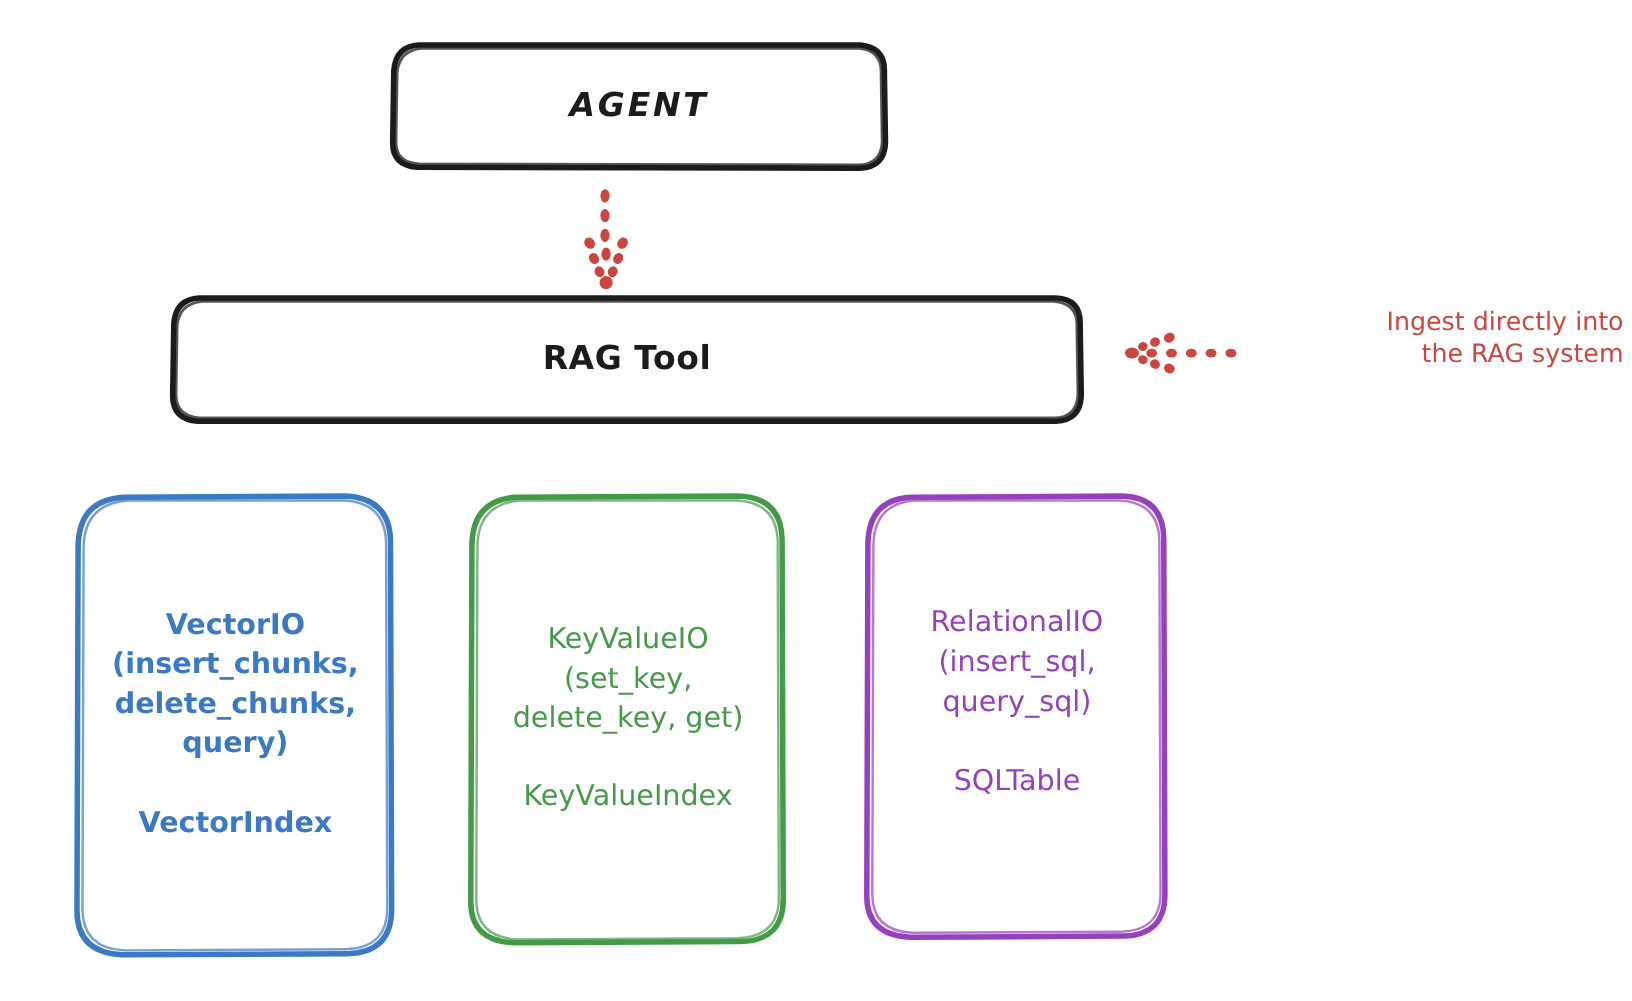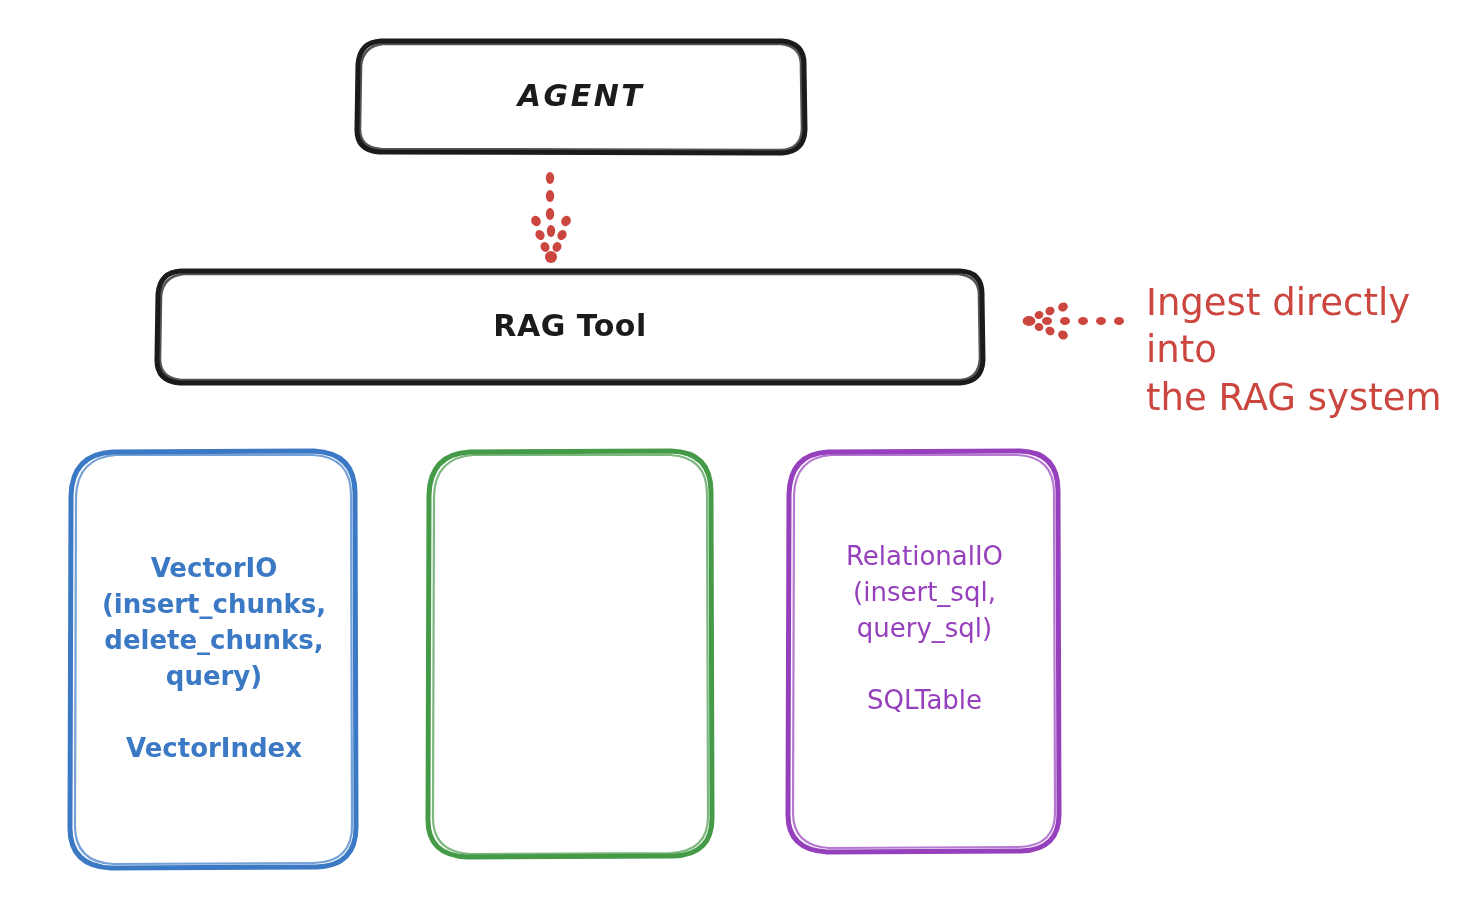--- a/index.html
+++ b/index.html
@@ -83,21 +83,21 @@
     height: 418px;
   }
   #node-keyvalueio {
     left: 428px;
     top: 450px;
     width: 286px;
     height: 407px;
   }
   #node-relationalio {
     left: 788px;
-    top: 428px;
+    top: 438px;
     width: 273px;
     height: 402px;
   }
   .service .node-label {
     font-family: "DejaVu Sans", sans-serif;
     font-size: 26px;
     font-weight: 500;
     line-height: 1.38;
   }
   #node-vectorio .node-label { color: #3b79c4; font-weight: bold; }
@@ -105,24 +105,24 @@
   #node-relationalio .node-label { color: #9640bd; }
 
   
   #annotation-text {
     position: absolute;
     left: 1146px;
     top: 279px;
     width: 330px;
     color: #cc4640;
     font-family: "DejaVu Sans", sans-serif;
-    font-size: 37px;
+    font-size: 23px;
     font-weight: 500;
     line-height: 1.28;
-    text-align: left;
+    text-align: right;
     white-space: pre-line;
   }
 </style>
 </head>
 <body>
 
 <div id="canvas">
 
   <svg id="sketch-layer" viewBox="0 0 1484 910" xmlns="http://www.w3.org/2000/svg">
 
@@ -191,20 +191,27 @@
 
   <div class="node service" id="node-vectorio">
     <span class="node-label">VectorIO
 (insert_chunks,
 delete_chunks,
 query)
 
 VectorIndex</span>
   </div>
 
+  <div class="node service" id="node-keyvalueio">
+    <span class="node-label">KeyValueIO
+(set_key,
+delete_key, get)
+
+KeyValueIndex</span>
+  </div>
 
   <div class="node service" id="node-relationalio">
     <span class="node-label">RelationalIO
 (insert_sql,
 query_sql)
 
 SQLTable</span>
   </div>
 
   <div id="annotation-text">Ingest directly into

